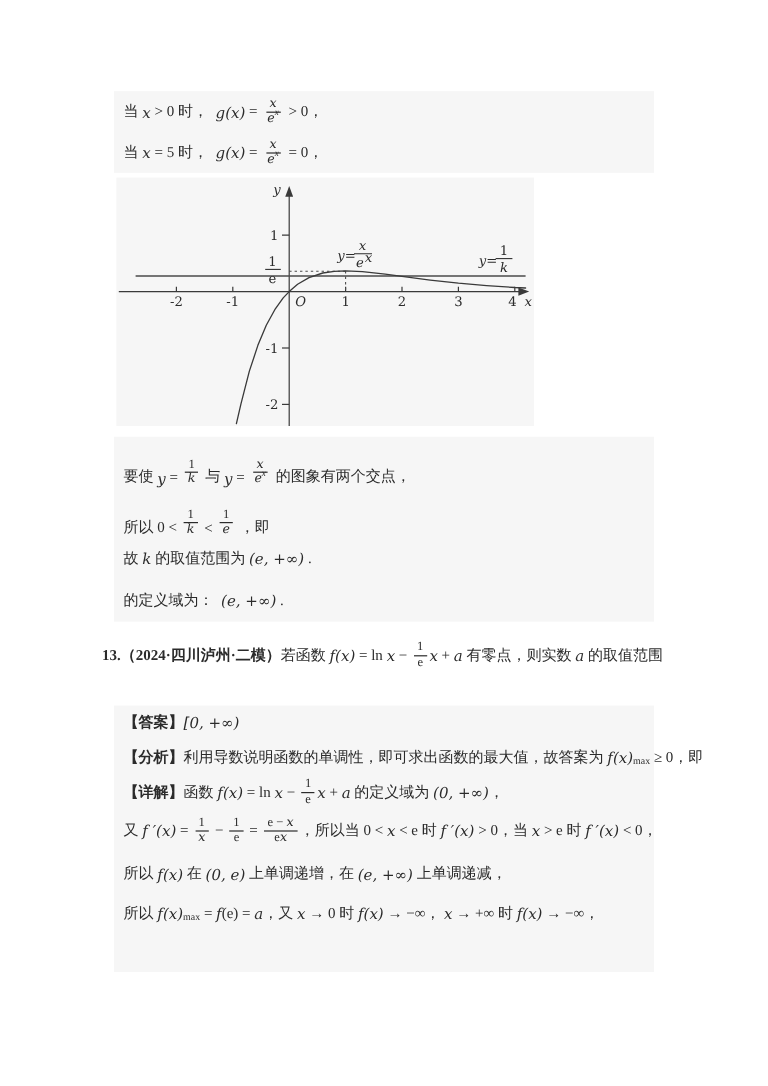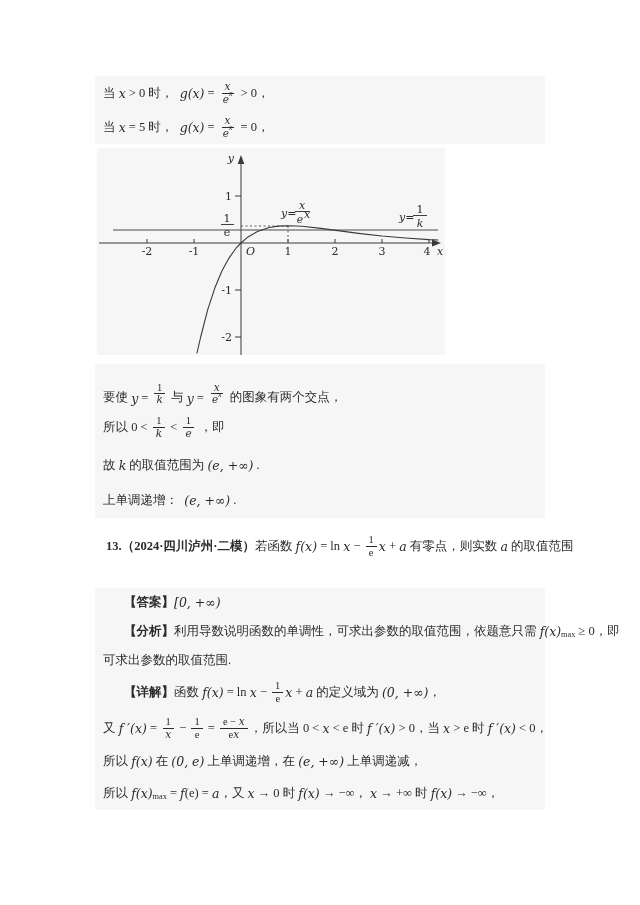--- a/index.html
+++ b/index.html
@@ -1,34 +1,34 @@
 <!DOCTYPE html>
 <html><head>
 <meta charset="utf-8">
 <style>
   html,body{margin:0;padding:0;background:#ffffff;}
   .page{position:relative;width:640px;height:905px;background:#ffffff;overflow:hidden;
         font-family:"Liberation Serif","DejaVu Serif",serif;color:#2b2b2b;}
   .block{position:absolute;left:95px;width:450px;background:#f6f6f6;}
   .line{display:flex;align-items:center;white-space:pre;font-size:12.5px;padding-left:8px;}
   .sg-t{white-space:pre;}
-  .sg-b{white-space:pre;font-weight:bold;margin-left:21px;}
+  .sg-b{white-space:pre;font-weight:bold;}
   .sg-m{white-space:pre;font-style:italic;font-family:"DejaVu Serif","Liberation Serif",serif;}
   .sg-sup{font-style:italic;font-size:0.72em;position:relative;top:-0.45em;}
   .sg-sub{font-size:0.66em;position:relative;top:0.4em;font-style:normal;}
   .frac{display:inline-flex;flex-direction:column;align-items:center;font-size:0.84em;
         line-height:1.12;margin:0 2px;vertical-align:middle;}
   .fn{display:inline-flex;border-bottom:1px solid #2b2b2b;padding:0 3px;}
   .fd{display:inline-flex;padding:0 3px;}
   #block-a{top:76px;height:68px;}
   #block-a .line{height:34px;}
   #figure-block{top:148px;left:97px;width:348px;height:207px;}
   #block-c{top:364px;height:154px;}
   #block-c .line:nth-child(1){height:42px;align-items:flex-end;}
-  #block-c .line:nth-child(2){height:42px;}
+  #block-c .line:nth-child(2){height:42px;align-items:flex-end;}
   #block-c .line:nth-child(3){height:34px;}
   #block-c .line:nth-child(4){height:36px;}
   #question-block{top:526px;left:85px;width:470px;background:transparent;}
   #question-block .line{padding-left:0;}
   #question-block .line:nth-child(1){height:40px;}
   #question-block .line:nth-child(2){height:30px;}
   #block-d{top:588px;height:222px;}
   #block-d .line:nth-child(1){height:28px;}
   #block-d .line:nth-child(2){height:30px;}
   #block-d .line:nth-child(3){height:28px;}
@@ -124,30 +124,29 @@
         <line class="fb" x1="316" y1="67.5" x2="330" y2="67.5"></line>
         <text class="it" x="323" y="78.5" text-anchor="middle" font-size="10.5">k</text>
       </g>
     </svg>
   </div>
 
   <div class="block" id="block-c">
     <div class="line"><span class="sg-t">要使 </span><span class="sg-m">y</span><span class="sg-t"> = </span><span class="frac"><span class="fn"><span class="sg-t">1</span></span><span class="fd"><span class="sg-m">k</span></span></span><span class="sg-t"> 与 </span><span class="sg-m">y</span><span class="sg-t"> = </span><span class="frac"><span class="fn"><span class="sg-m">x</span></span><span class="fd"><span class="sg-m">e</span><span class="sg-sup">x</span></span></span><span class="sg-t"> 的图象有两个交点，</span></div>
     <div class="line"><span class="sg-t">所以 0 &lt; </span><span class="frac"><span class="fn"><span class="sg-t">1</span></span><span class="fd"><span class="sg-m">k</span></span></span><span class="sg-t"> &lt; </span><span class="frac"><span class="fn"><span class="sg-t">1</span></span><span class="fd"><span class="sg-m">e</span></span></span><span class="sg-t"> ，即</span></div>
     <div class="line"><span class="sg-t">故 </span><span class="sg-m">k</span><span class="sg-t"> 的取值范围为 </span><span class="sg-m">(e, +∞)</span><span class="sg-t"> .</span></div>
-    <div class="line"><span class="sg-t">上单调递增：  </span><span class="sg-m">(e, +∞)</span><span class="sg-t"> .</span></div>
+    <div class="line"><span class="sg-t">的定义域为：  </span><span class="sg-m">(e, +∞)</span><span class="sg-t"> .</span></div>
   </div>
 
   <div class="block" id="question-block">
     <div class="line"><span class="sg-b">13.（2024·四川泸州·二模）</span><span class="sg-t">若函数 </span><span class="sg-m">f(x)</span><span class="sg-t"> = ln </span><span class="sg-m">x</span><span class="sg-t"> − </span><span class="frac"><span class="fn"><span class="sg-t">1</span></span><span class="fd"><span class="sg-t">e</span></span></span><span class="sg-m">x</span><span class="sg-t"> + </span><span class="sg-m">a</span><span class="sg-t"> 有零点，则实数 </span><span class="sg-m">a</span><span class="sg-t"> 的取值范围</span></div>
   </div>
 
   <div class="block" id="block-d">
     <div class="line"><span class="sg-b">【答案】</span><span class="sg-m">[0, +∞)</span></div>
-    <div class="line"><span class="sg-b">【分析】</span><span class="sg-t">利用导数说明函数的单调性，可求出参数的取值范围，依题意只需 </span><span class="sg-m">f(x)</span><span class="sg-sub">max</span><span class="sg-t"> ≥ 0，即</span></div>
-    <div class="line"><span class="sg-t">可求出参数的取值范围.</span></div>
+    <div class="line"><span class="sg-b">【分析】</span><span class="sg-t">利用导数说明函数的单调性，即可求出函数的最大值，故答案为 </span><span class="sg-m">f(x)</span><span class="sg-sub">max</span><span class="sg-t"> ≥ 0，即</span></div>
     <div class="line"><span class="sg-b">【详解】</span><span class="sg-t">函数 </span><span class="sg-m">f(x)</span><span class="sg-t"> = ln </span><span class="sg-m">x</span><span class="sg-t"> − </span><span class="frac"><span class="fn"><span class="sg-t">1</span></span><span class="fd"><span class="sg-t">e</span></span></span><span class="sg-m">x</span><span class="sg-t"> + </span><span class="sg-m">a</span><span class="sg-t"> 的定义域为 </span><span class="sg-m">(0, +∞)</span><span class="sg-t">，</span></div>
     <div class="line"><span class="sg-t">又 </span><span class="sg-m">f ′(x)</span><span class="sg-t"> = </span><span class="frac"><span class="fn"><span class="sg-t">1</span></span><span class="fd"><span class="sg-m">x</span></span></span><span class="sg-t"> − </span><span class="frac"><span class="fn"><span class="sg-t">1</span></span><span class="fd"><span class="sg-t">e</span></span></span><span class="sg-t"> = </span><span class="frac"><span class="fn"><span class="sg-t">e − </span><span class="sg-m">x</span></span><span class="fd"><span class="sg-t">e</span><span class="sg-m">x</span></span></span><span class="sg-t">，所以当 0 &lt; </span><span class="sg-m">x</span><span class="sg-t"> &lt; e 时 </span><span class="sg-m">f ′(x)</span><span class="sg-t"> &gt; 0，当 </span><span class="sg-m">x</span><span class="sg-t"> &gt; e 时 </span><span class="sg-m">f ′(x)</span><span class="sg-t"> &lt; 0，</span></div>
     <div class="line"><span class="sg-t">所以 </span><span class="sg-m">f(x)</span><span class="sg-t"> 在 </span><span class="sg-m">(0, e)</span><span class="sg-t"> 上单调递增，在 </span><span class="sg-m">(e, +∞)</span><span class="sg-t"> 上单调递减，</span></div>
     <div class="line"><span class="sg-t">所以 </span><span class="sg-m">f(x)</span><span class="sg-sub">max</span><span class="sg-t"> = </span><span class="sg-m">f</span><span class="sg-t">(e) = </span><span class="sg-m">a</span><span class="sg-t">，又 </span><span class="sg-m">x</span><span class="sg-t"> → 0 时 </span><span class="sg-m">f(x)</span><span class="sg-t"> → −∞， </span><span class="sg-m">x</span><span class="sg-t"> → +∞ 时 </span><span class="sg-m">f(x)</span><span class="sg-t"> → −∞，</span></div>
   </div>
 
 </div>
 
 </body></html>

